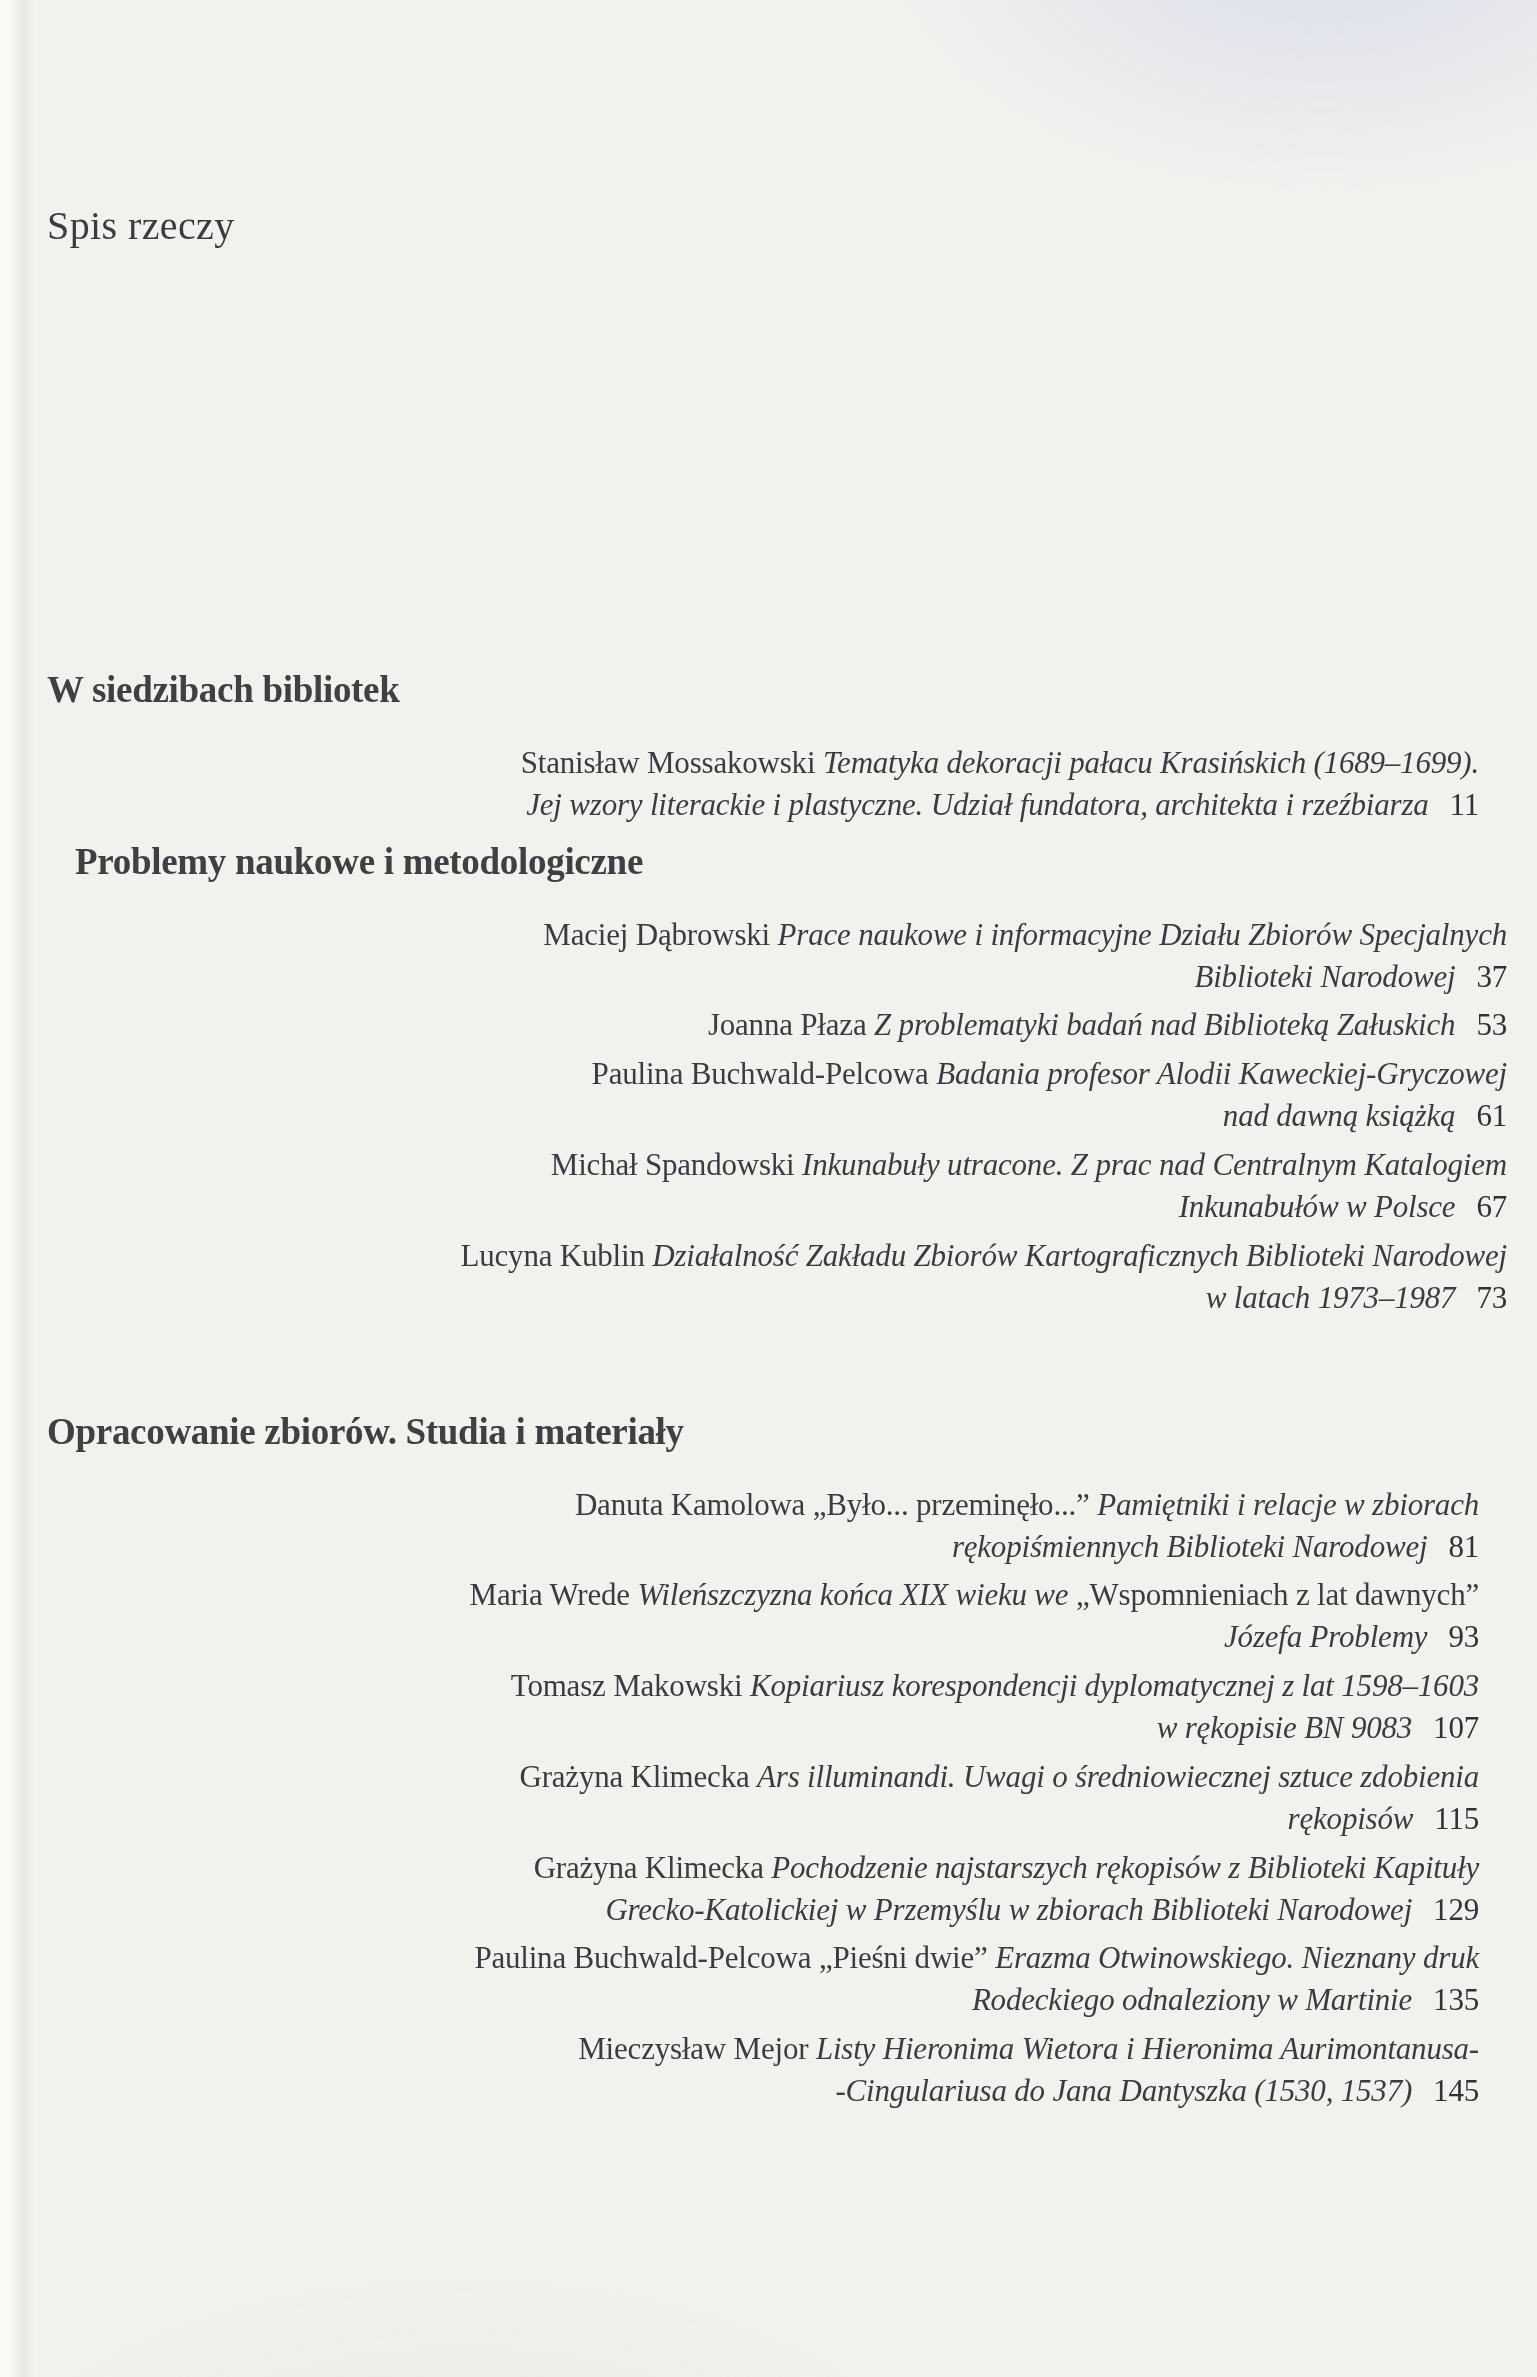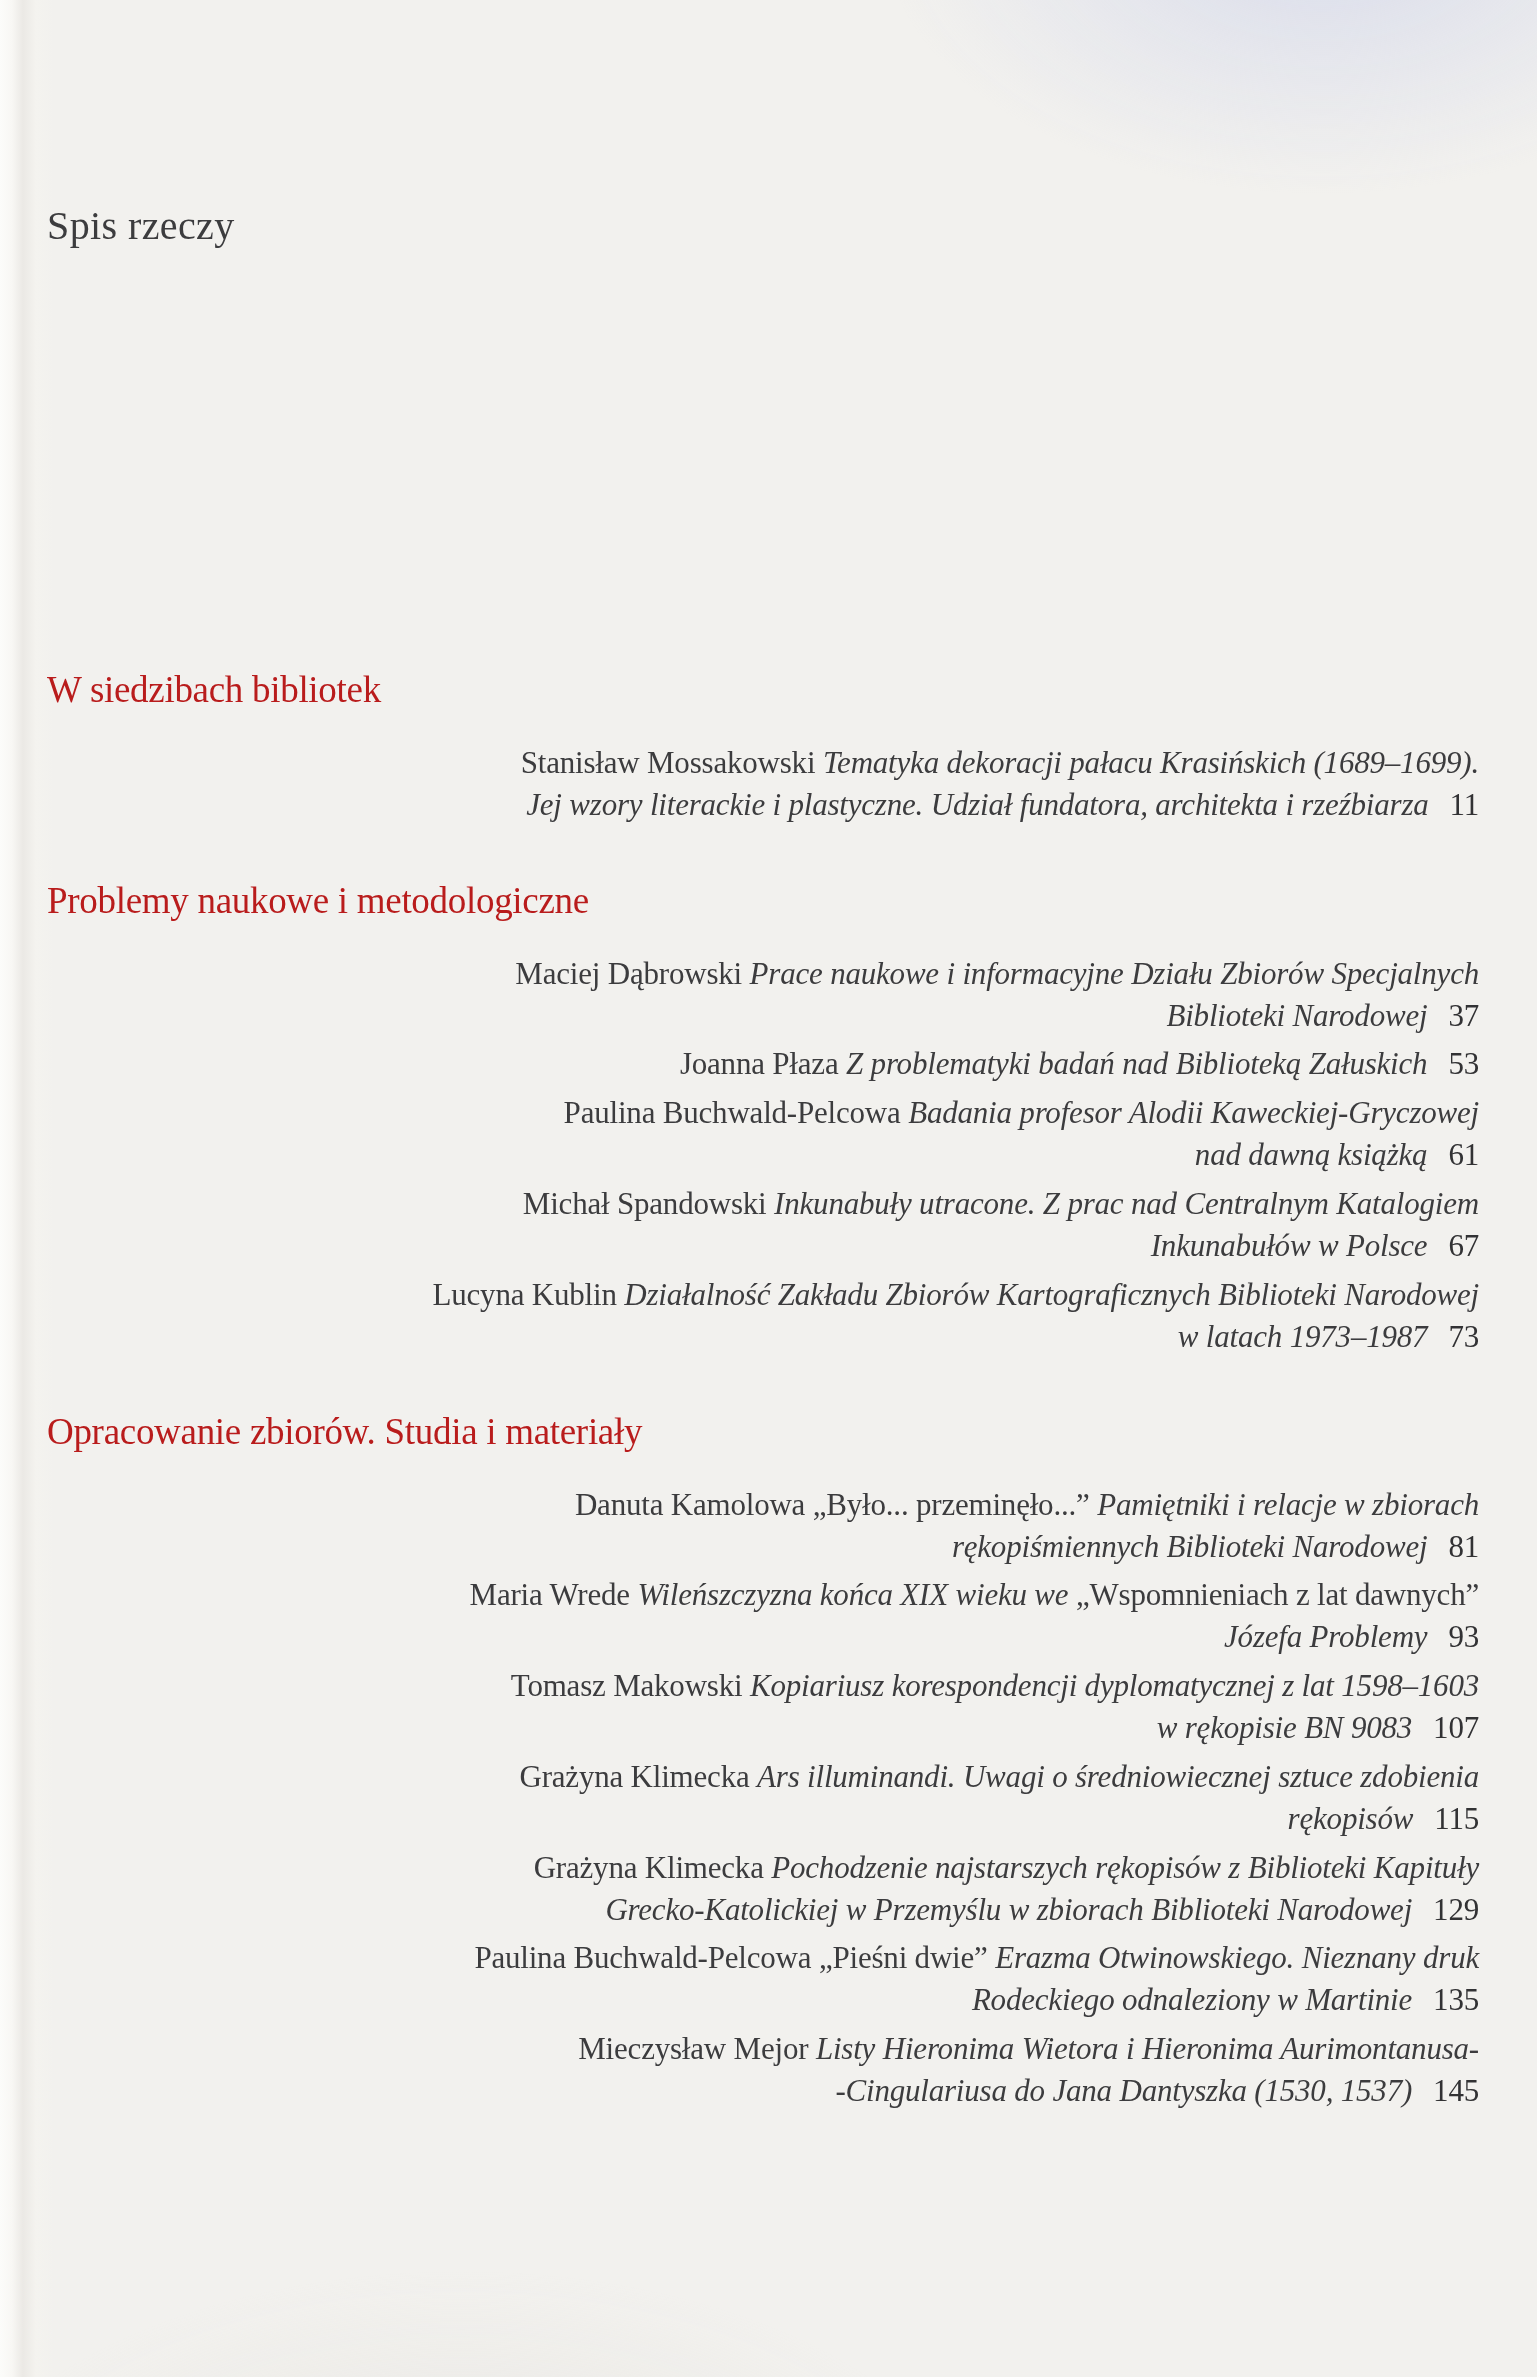--- a/index.html
+++ b/index.html
@@ -16,25 +16,25 @@
       linear-gradient(90deg, #fcfcfa 0px, #f8f7f4 12px, #ebe9e5 23px, #f4f3ef 36px, #f2f1ee 54px, #f2f1ee 100%);
   }
   .scan { position: absolute; inset: 0; }
   .title {
     position: absolute; left: 47px; top: 202px; margin: 0;
     font-size: 40px; font-weight: 400; letter-spacing: 0.4px;
     color: var(--ink, #3c3c3e);
   }
   .toc-section { position: absolute; left: 47px; width: 1432px; }
   .toc-section.s1 { top: 668px; }
-  .toc-section.s2 { top: 879px; }
+  .toc-section.s2 { top: 840px; margin-left: 28px; }
   .toc-section.s3 { top: 1410px; }
   .toc-section h2 {
-    margin: 0 0 30.5px 0; font-size: 37px; font-weight: 400;
-    letter-spacing: -0.3px; color: #b91c1c;
+    margin: 0 0 30.5px 0; font-size: 37px; font-weight: 700;
+    letter-spacing: -0.3px; color: #404040;
   }
   .entry {
     margin: 0 0 6.8px 0; font-size: 31px; line-height: 42px;
     letter-spacing: -0.2px; color: var(--ink, #3c3c3e); text-align: right;
   }
   .seg-roman  { font-style: normal; }
   .seg-italic { font-style: italic; }
   .seg-page   { font-style: normal; font-weight: 400; margin-left: 21px; color: #323234; }
 </style>
 </head>

